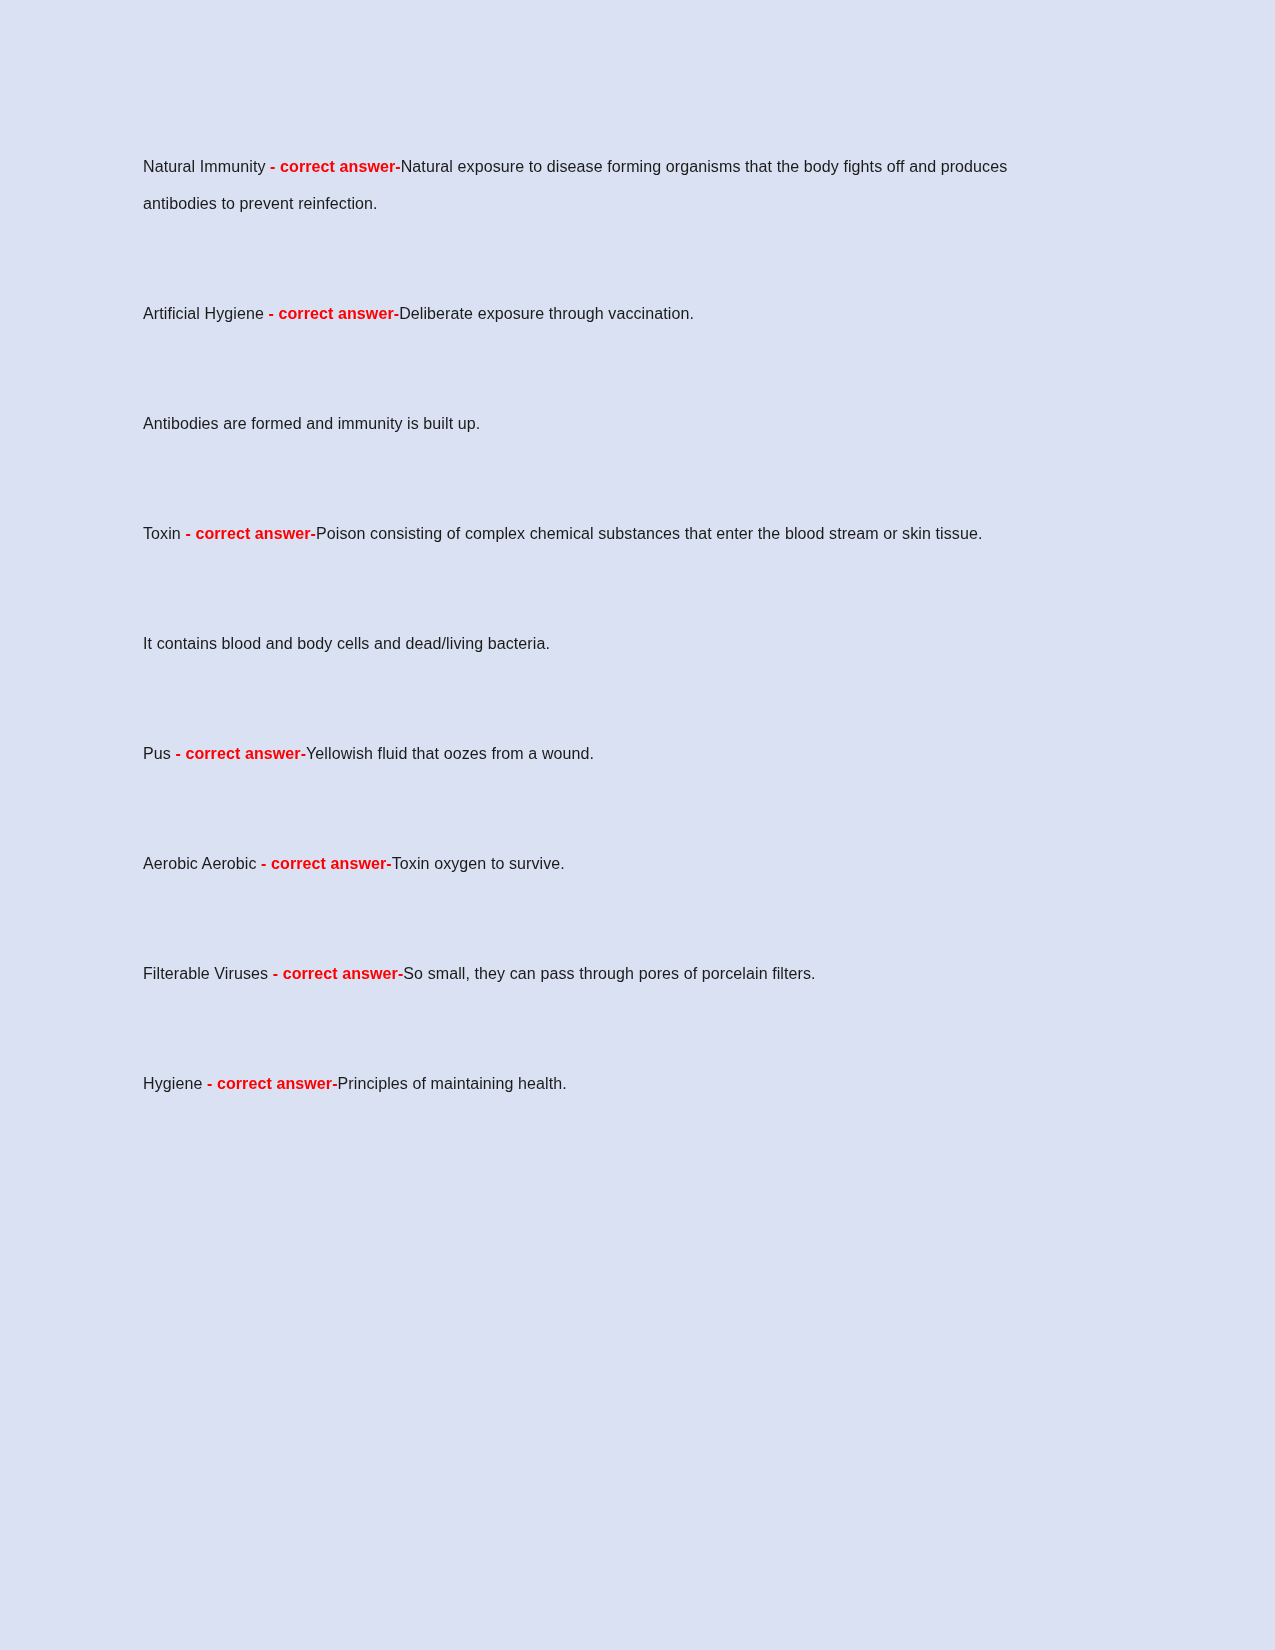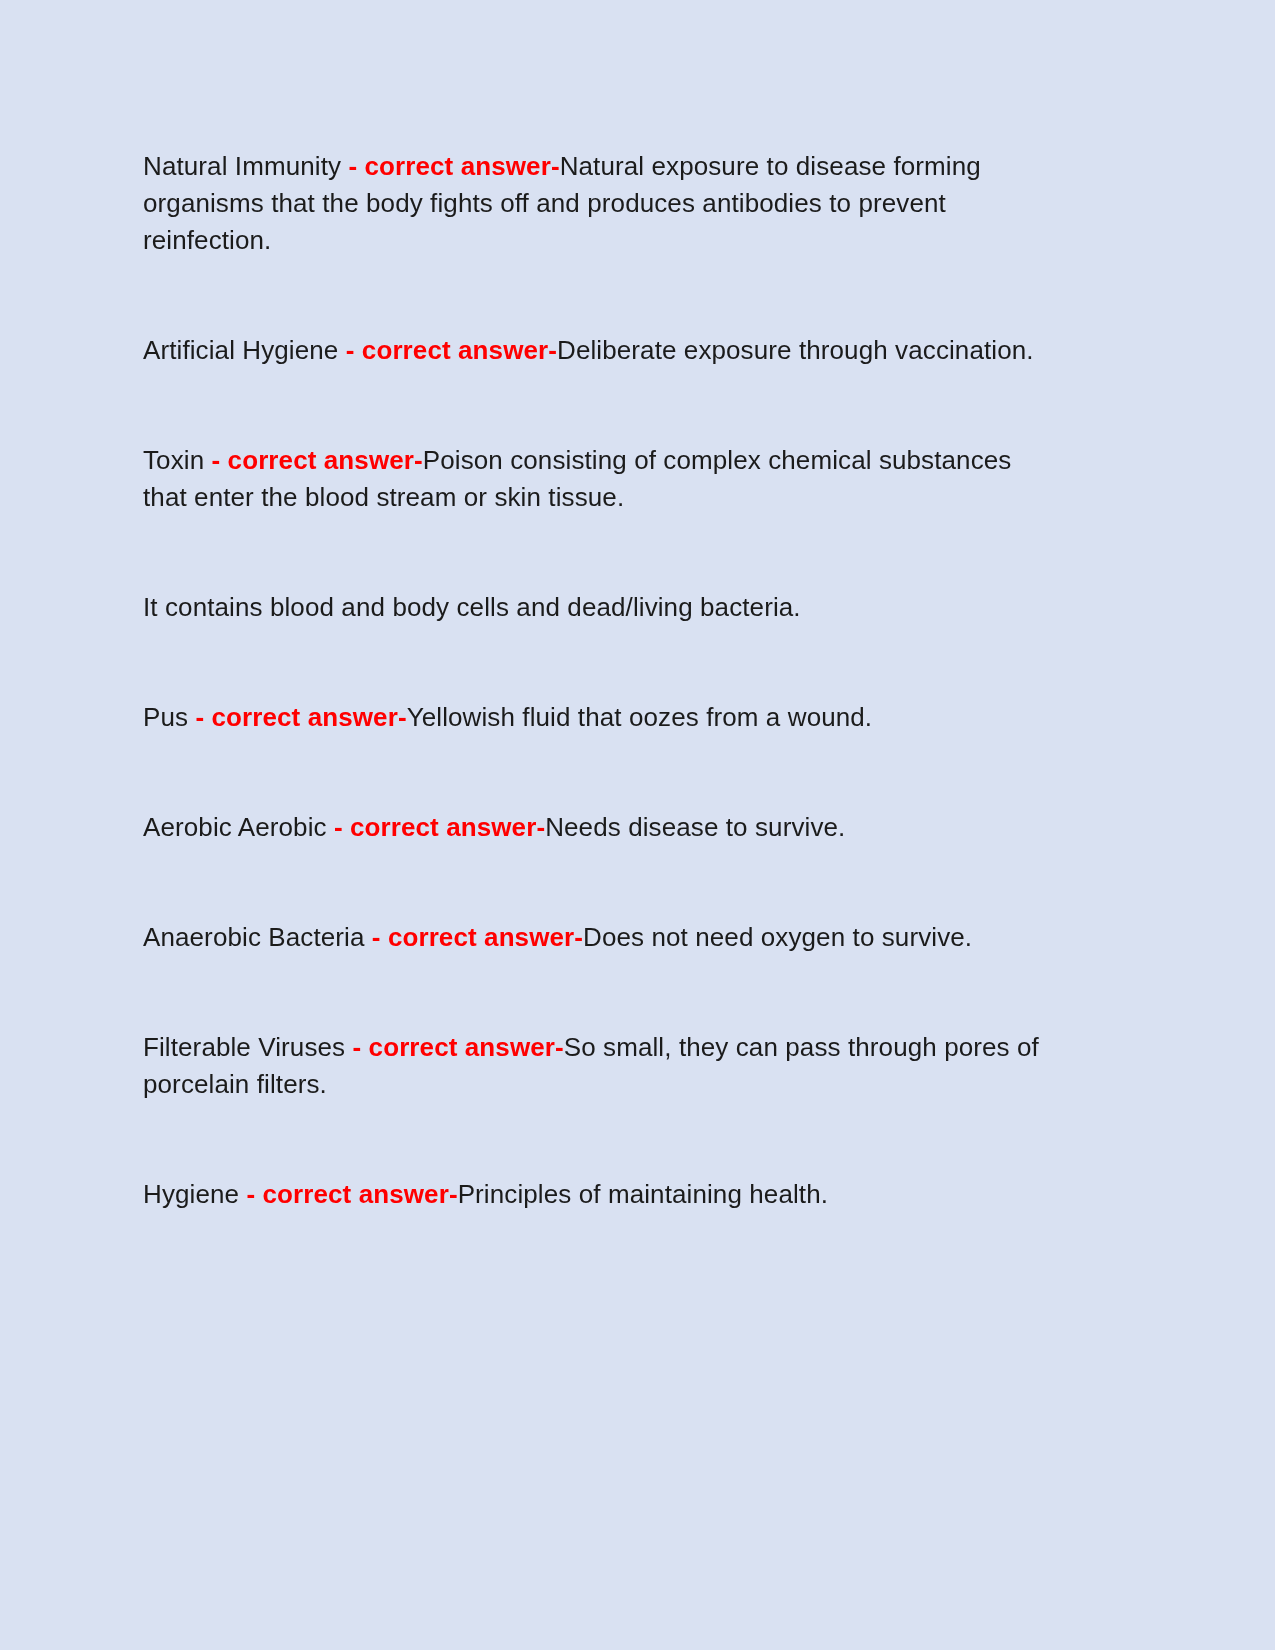--- a/index.html
+++ b/index.html
@@ -17,38 +17,38 @@
     box-sizing: border-box;
     width: 1275px;
     height: 1650px;
     padding: 148px 160px 0 143px;
   }
   .card-list {
     max-width: 915px;
   }
   p.card {
     margin: 0 16px 73px 0;
-    font-size: 26px;
+    font-size: 16px;
     line-height: 37px;
     color: #1b1b1b;
     letter-spacing: 0.1px;
   }
   p.card .marker {
     color: #ff0000;
     font-weight: bold;
   }
 </style>
 </head>
 <body>
 
 <div class="page">
   <div class="card-list">
       <p class="card"><span>Natural Immunity </span><span class="marker">- correct answer-</span><span>Natural exposure to disease forming organisms that the body fights off and produces antibodies to prevent reinfection.</span></p>
       <p class="card"><span>Artificial Hygiene </span><span class="marker">- correct answer-</span><span>Deliberate exposure through vaccination.</span></p>
+      <p class="card"><span>Antibodies are formed and immunity is built up.</span></p>
       <p class="card"><span>Toxin </span><span class="marker">- correct answer-</span><span>Poison consisting of complex chemical substances that enter the blood stream or skin tissue.</span></p>
       <p class="card"><span>It contains blood and body cells and dead/living bacteria.</span></p>
       <p class="card"><span>Pus </span><span class="marker">- correct answer-</span><span>Yellowish fluid that oozes from a wound.</span></p>
-      <p class="card"><span>Aerobic Aerobic </span><span class="marker">- correct answer-</span><span>Needs disease to survive.</span></p>
-      <p class="card"><span>Anaerobic Bacteria </span><span class="marker">- correct answer-</span><span>Does not need oxygen to survive.</span></p>
+      <p class="card"><span>Aerobic Aerobic </span><span class="marker">- correct answer-</span><span>Toxin oxygen to survive.</span></p>
       <p class="card"><span>Filterable Viruses </span><span class="marker">- correct answer-</span><span>So small, they can pass through pores of porcelain filters.</span></p>
       <p class="card"><span>Hygiene </span><span class="marker">- correct answer-</span><span>Principles of maintaining health.</span></p>
     </div>
 </div>
 
 </body></html>

